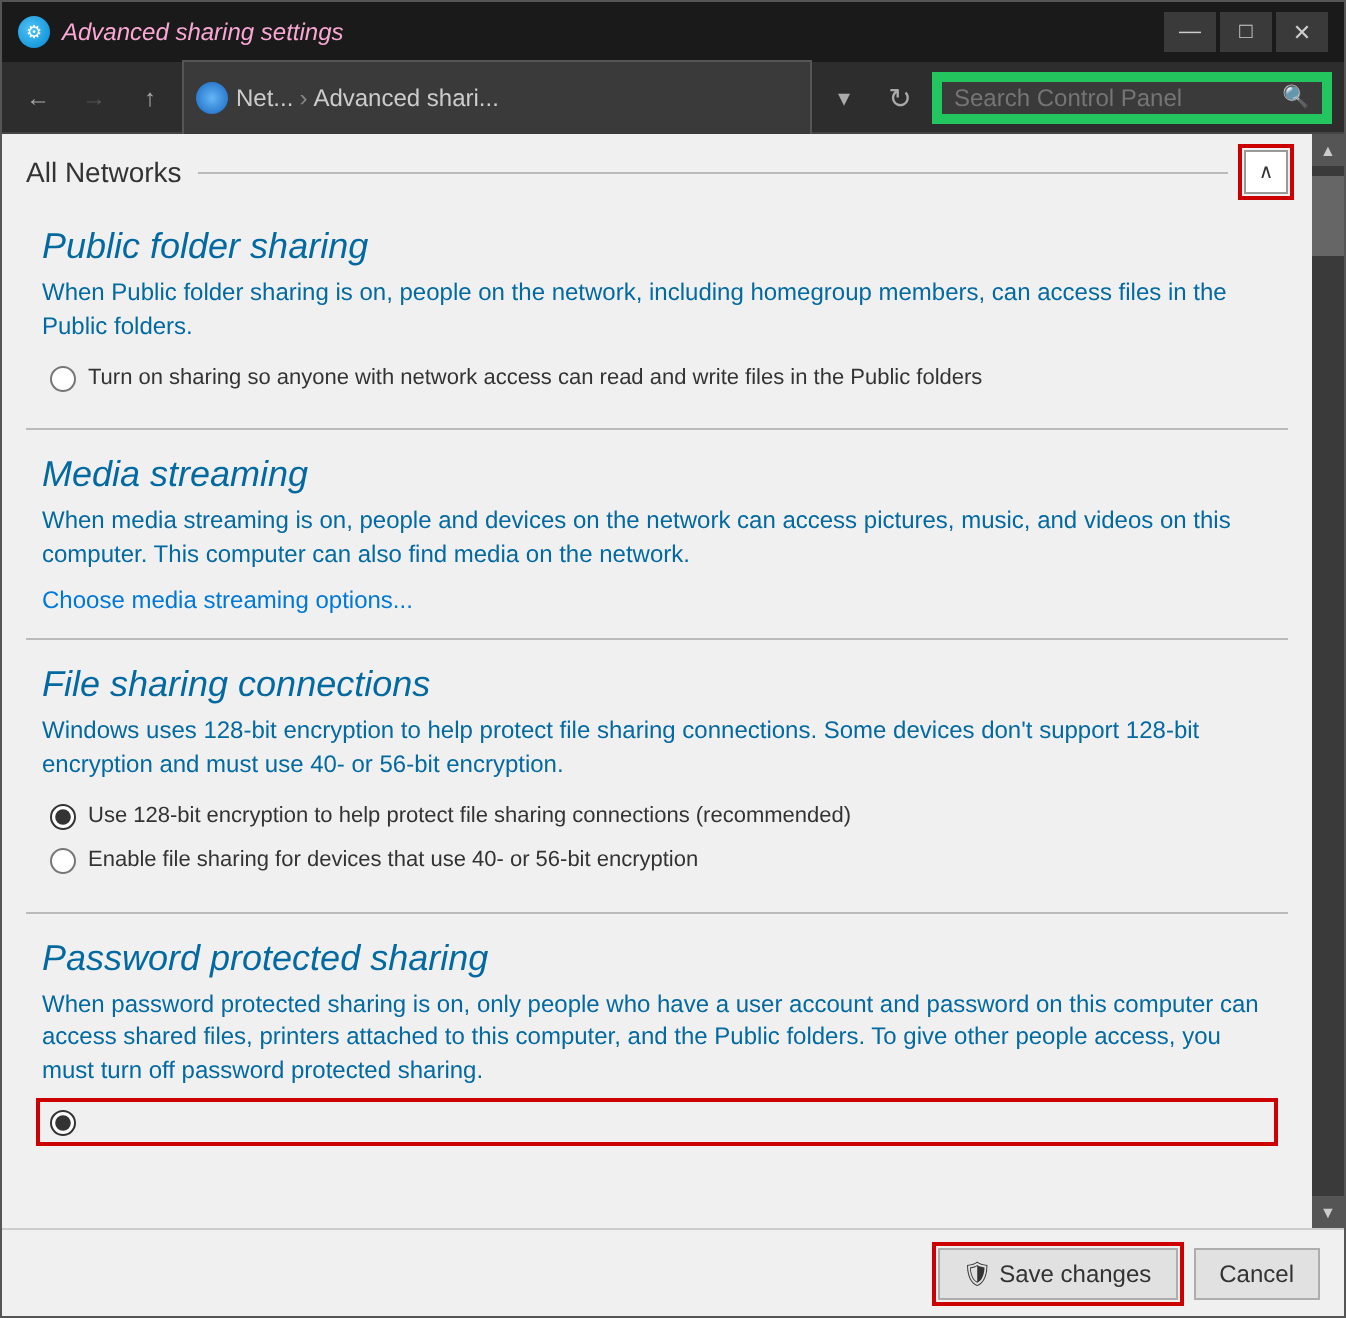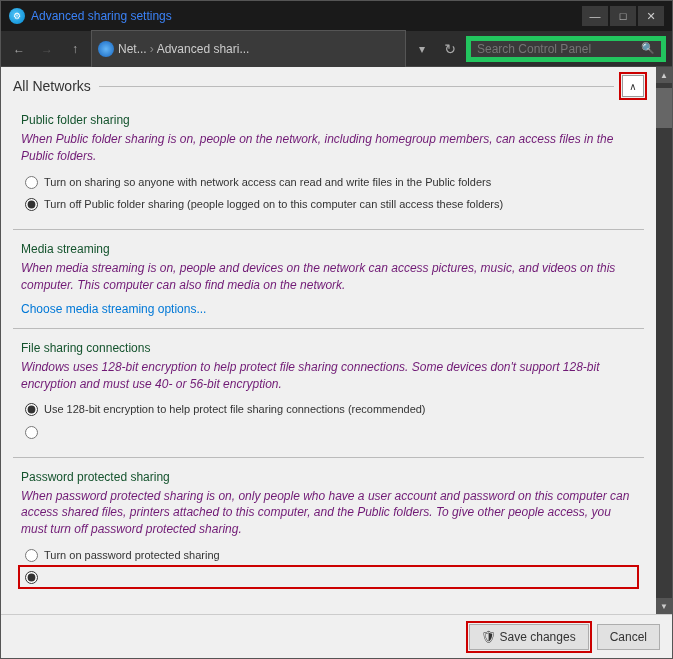--- a/index.html
+++ b/index.html
@@ -41,23 +41,24 @@
       display: flex;
       align-items: center;
       justify-content: center;
     }
     .title-bar-icon::after {
       content: '⚙';
       font-size: 9px;
       color: white;
     }
     .title-bar-text {
-      color: #3b82f6;
-      font-size: 12px;
-      flex: 1;
+      color: #f9a8d4;
+      font-size: 12px;
+      flex: 1;
+      font-style: italic;
     }
     .title-bar-buttons {
       display: flex;
       gap: 2px;
     }
     .title-btn {
       width: 26px;
       height: 20px;
       background: #3a3a3a;
       border: none;
@@ -216,24 +217,23 @@
       color: #333;
       outline: 2px solid #c00;
       outline-offset: 1px;
     }
 
     .section-body {
       padding: 4px 20px 12px 20px;
     }
     .section-desc {
       font-size: 12px;
-      color: #701a75;
+      color: #0369a1;
       margin-bottom: 8px;
       line-height: 1.4;
-      font-style: italic;
     }
     .radio-option {
       display: flex;
       align-items: flex-start;
       margin: 4px 0;
       padding: 2px 4px;
       gap: 6px;
     }
     .radio-option.highlighted {
       outline: 2px solid #c00;
@@ -271,24 +271,25 @@
       color: #333;
       white-space: nowrap;
     }
     .divider-line {
       height: 1px;
       background: #bbb;
       flex: 1;
     }
 
     .subsection-header {
-      font-size: 12px;
-      color: #14532d;
+      font-size: 18px;
+      color: #0369a1;
       font-weight: normal;
       padding: 8px 0 4px 0;
+      font-style: italic;
     }
 
     
     .bottom-bar {
       background: #f0f0f0;
       border-top: 1px solid #ccc;
       height: 44px;
       display: flex;
       align-items: center;
       justify-content: flex-end;
@@ -363,24 +364,20 @@
         <button class="collapse-btn">∧</button>
       </div>
 
       <div class="section-body">
         <div class="subsection-header">Public folder sharing</div>
         <p class="section-desc">When Public folder sharing is on, people on the network, including homegroup members, can access files in the Public folders.</p>
         <div class="radio-option">
           <input type="radio" class="radio-input" name="public_folder" style="">
           <label class="radio-label">Turn on sharing so anyone with network access can read and write files in the Public folders</label>
         </div>
-        <div class="radio-option">
-          <input type="radio" class="radio-input" name="public_folder" checked="" style="">
-          <label class="radio-label">Turn off Public folder sharing (people logged on to this computer can still access these folders)</label>
-        </div>
       </div>
 
       <div class="section-divider-full"></div>
 
       <div class="section-body">
         <div class="subsection-header">Media streaming</div>
         <p class="section-desc">When media streaming is on, people and devices on the network can access pictures, music, and videos on this computer. This computer can also find media on the network.</p>
         <a class="link-text">Choose media streaming options...</a>
       </div>
 
@@ -388,32 +385,29 @@
 
       <div class="section-body">
         <div class="subsection-header">File sharing connections</div>
         <p class="section-desc">Windows uses 128-bit encryption to help protect file sharing connections. Some devices don't support 128-bit encryption and must use 40- or 56-bit encryption.</p>
         <div class="radio-option">
           <input type="radio" class="radio-input" name="file_sharing" checked="" style="">
           <label class="radio-label">Use 128-bit encryption to help protect file sharing connections (recommended)</label>
         </div>
         <div class="radio-option">
           <input type="radio" class="radio-input" name="file_sharing" style="">
+          <label class="radio-label">Enable file sharing for devices that use 40- or 56-bit encryption</label>
         </div>
       </div>
 
       <div class="section-divider-full"></div>
 
       <div class="section-body">
         <div class="subsection-header">Password protected sharing</div>
         <p class="section-desc">When password protected sharing is on, only people who have a user account and password on this computer can access shared files, printers attached to this computer, and the Public folders. To give other people access, you must turn off password protected sharing.</p>
-        <div class="radio-option">
-          <input type="radio" class="radio-input" name="password_sharing" style="">
-          <label class="radio-label">Turn on password protected sharing</label>
-        </div>
         <div class="radio-option highlighted">
           <input type="radio" class="radio-input" name="password_sharing" checked="" style="">
         </div>
       </div>
 
     </div>
 
     <div class="scrollbar">
       <button class="scroll-btn">▲</button>
       <div class="scroll-track">

